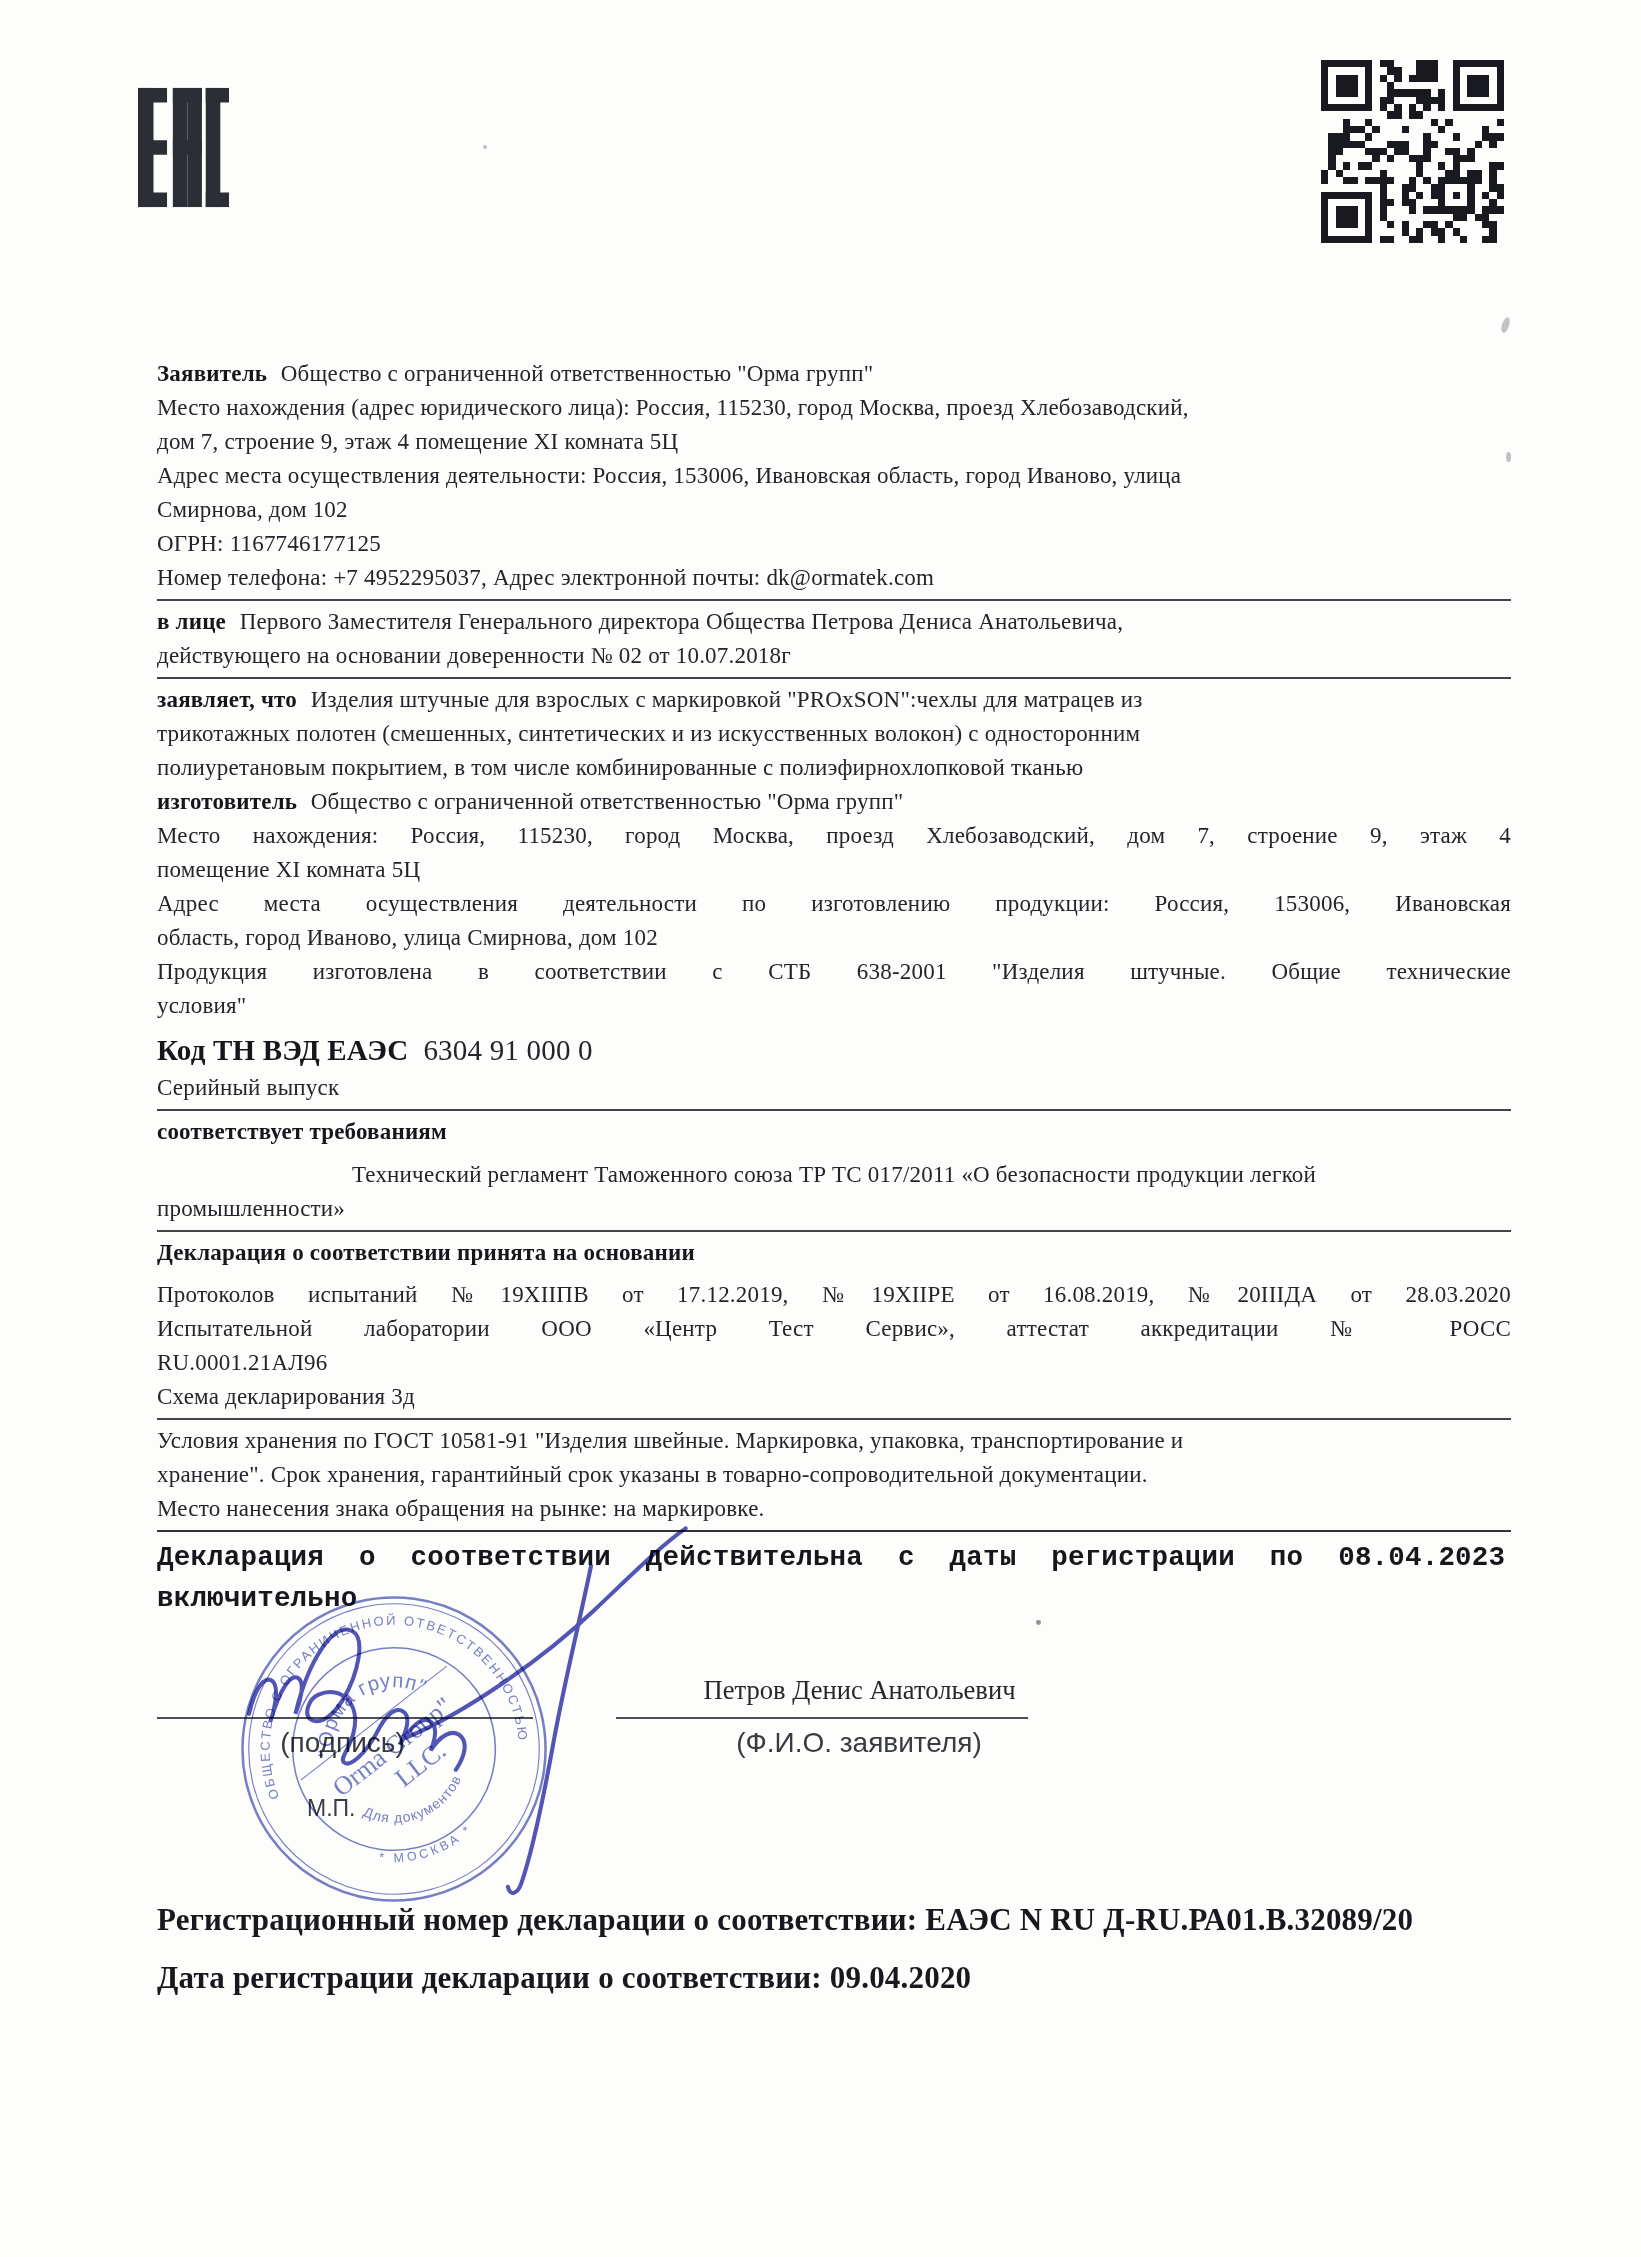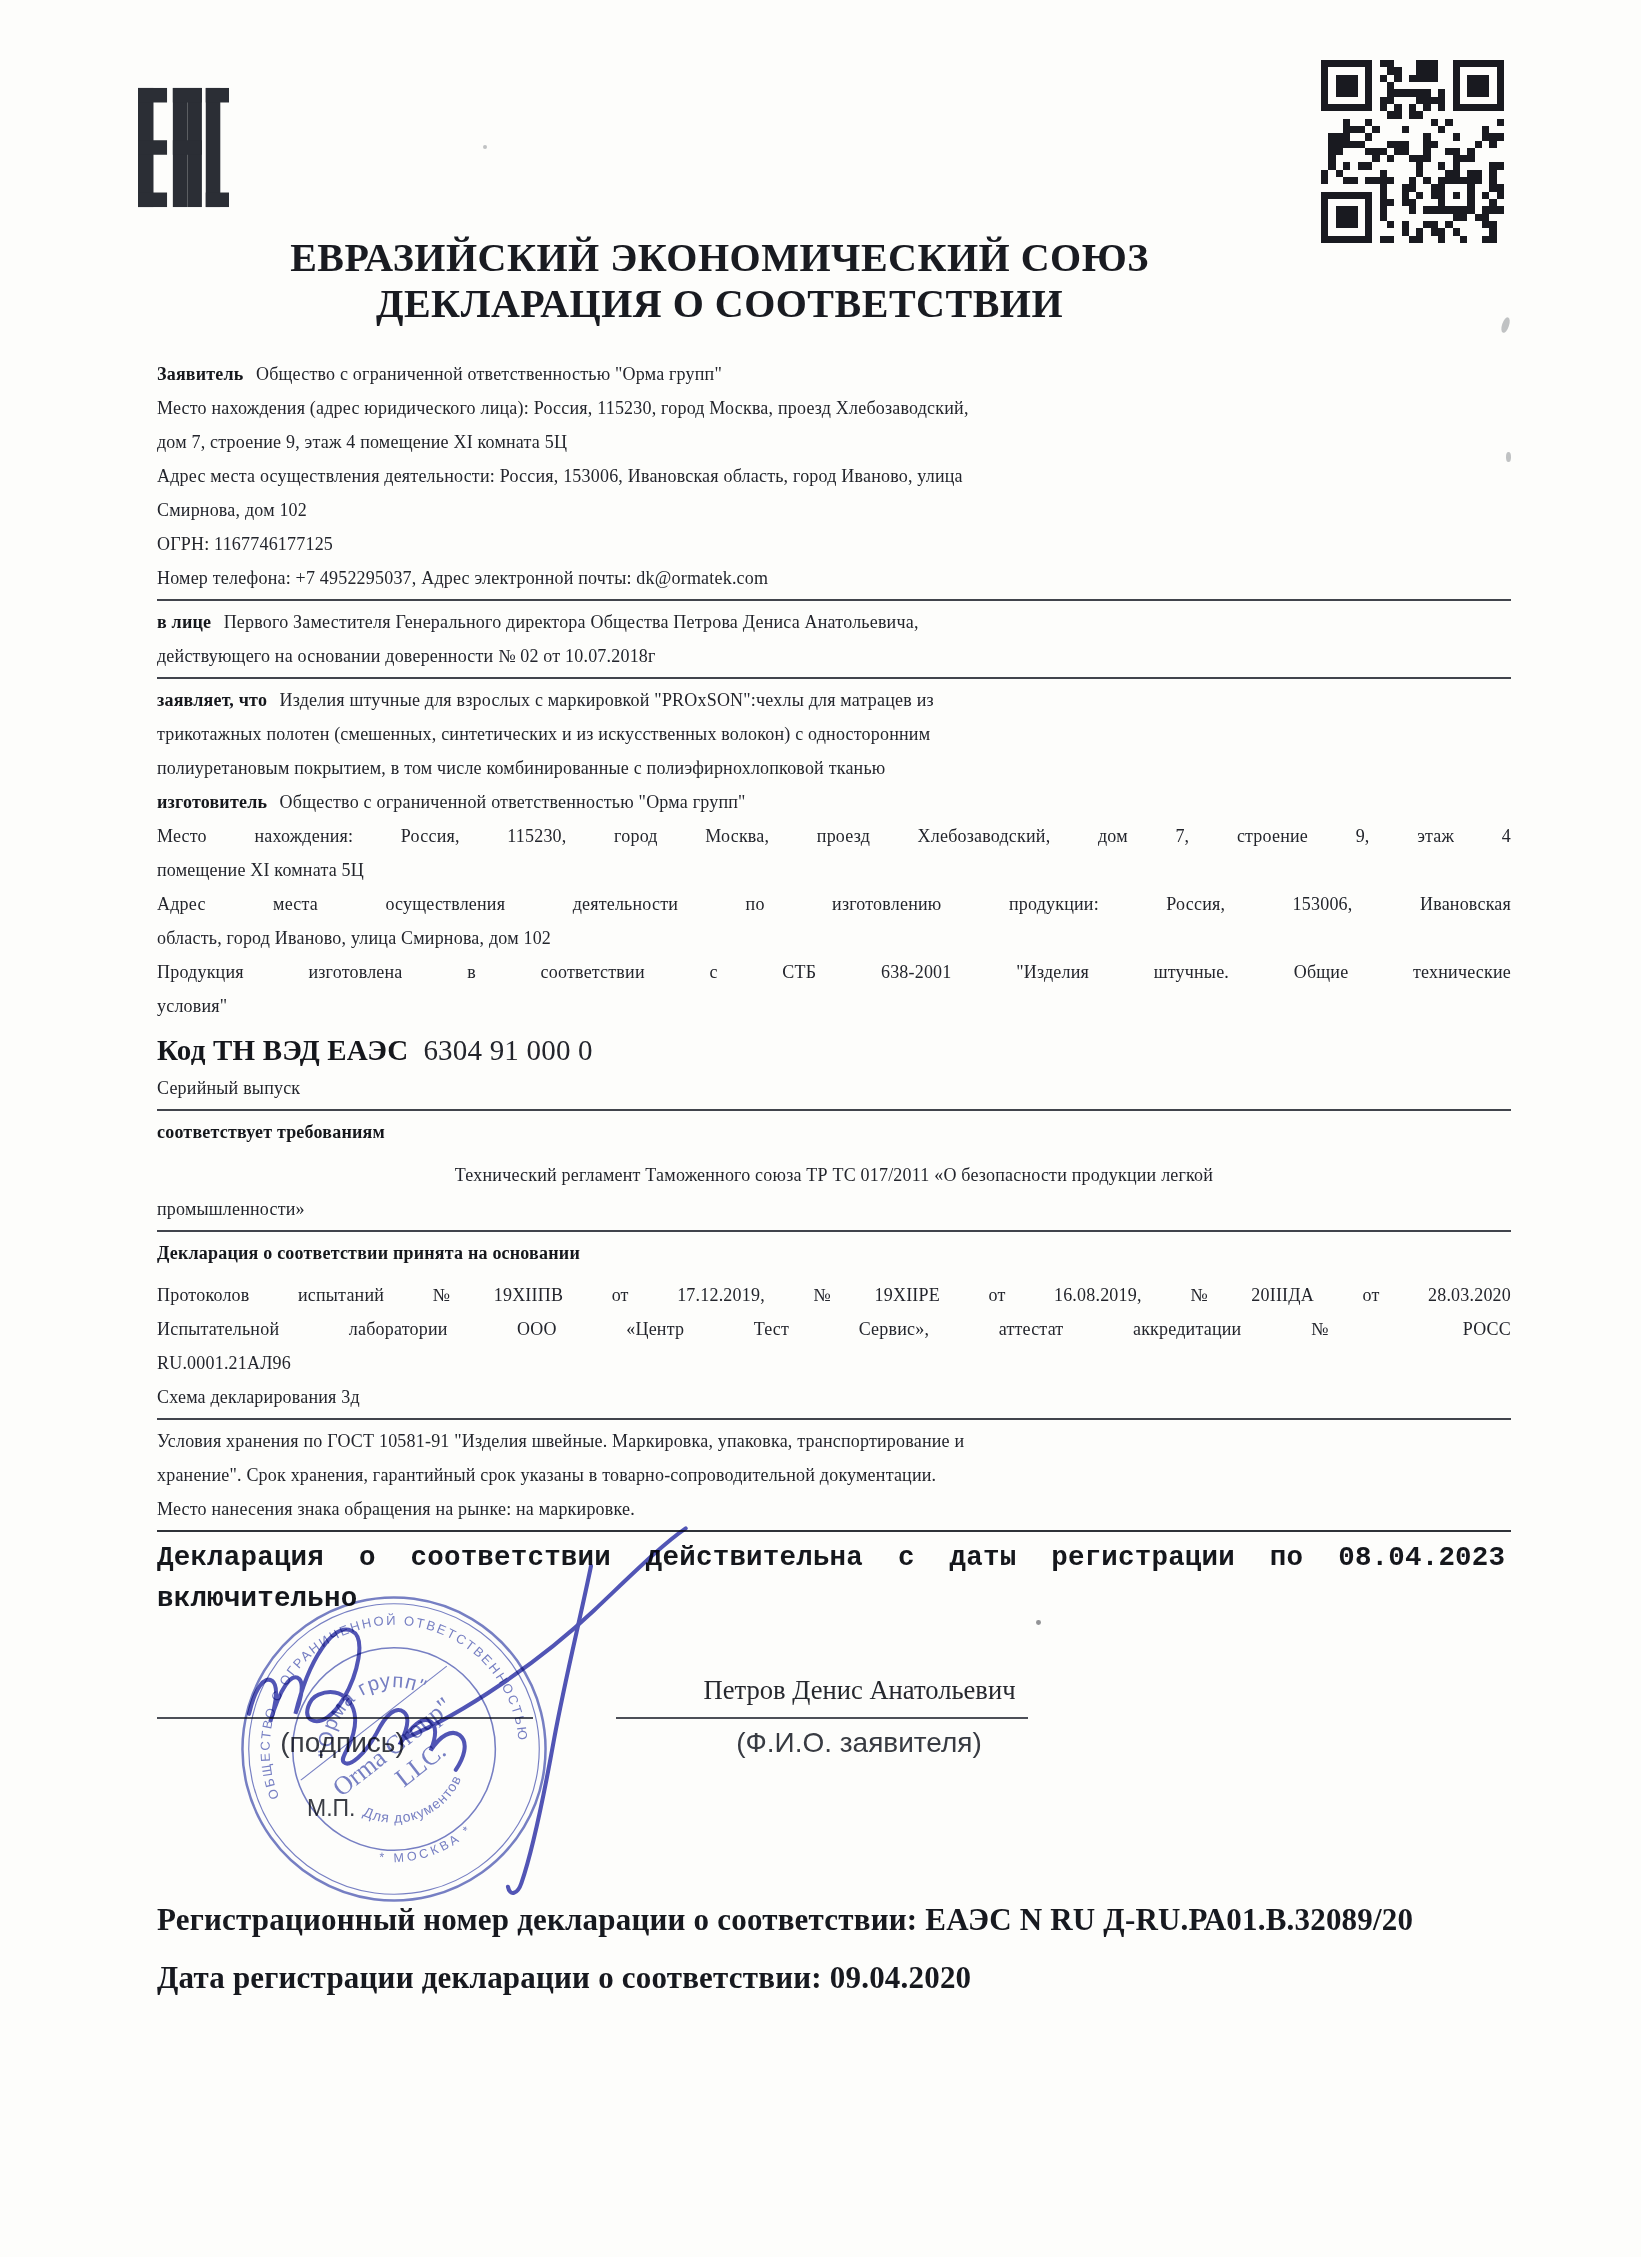--- a/index.html
+++ b/index.html
@@ -16,21 +16,21 @@
     background:#fdfdfb;
   }
   .qr div{background:transparent;}
   .qr div.d{background:#191a20;}
   .title-block{
     position:absolute;left:116px;top:235px;width:1207px;text-align:center;
     font-weight:bold;font-size:40px;line-height:46px;color:#191b21;letter-spacing:0.5px;
   }
   
   .body-lines{position:absolute;left:157px;top:357px;width:1354px;}
-  .line{font-size:18px;line-height:34px;min-height:34px;white-space:nowrap;letter-spacing:0.2px;}
+  .line{font-size:23px;line-height:34px;min-height:34px;white-space:nowrap;letter-spacing:0.2px;}
   .line b{font-weight:bold;color:#15171c;margin-right:7.7px;}
   .line.justify{white-space:normal;text-align:justify;text-align-last:justify;}
   .line.lg{font-size:29px;line-height:41px;min-height:41px;margin-top:7.7px;}
   .line.xl{font-size:27.5px;line-height:39px;min-height:39px;}
   .line.xl b{margin-right:5.8px;font-family:Liberation Mono, monospace;}
   .line.gap{margin-top:8.7px;text-align:center;}
   .rule{border-top:2.4px solid #41444c;margin:3.9px 0 3.9px 0;}
   .rule.heavy{border-top-width:2.9px;border-color:#2f3238;}
   
   .sig-line{position:absolute;height:1.9px;background:#4c4f57;}
@@ -689,24 +689,20 @@
       <div></div>
       <div></div>
       <div class="d"></div>
       <div></div>
       <div></div>
       <div class="d"></div>
       <div class="d"></div>
       <div></div>
     </div>
 
-  <div class="title-block">
-    <div>ЕВРАЗИЙСКИЙ ЭКОНОМИЧЕСКИЙ СОЮЗ</div>
-    <div>ДЕКЛАРАЦИЯ О СООТВЕТСТВИИ</div>
-  </div>
 
   <div class="body-lines" id="body-lines">
       <div class="line"><b>Заявитель</b> Общество с ограниченной ответственностью "Орма групп"</div>
       <div class="line">Место нахождения (адрес юридического лица): Россия, 115230, город Москва, проезд Хлебозаводский,</div>
       <div class="line">дом 7, строение 9, этаж 4 помещение XI комната 5Ц</div>
       <div class="line">Адрес места осуществления деятельности: Россия, 153006, Ивановская область, город Иваново, улица</div>
       <div class="line">Смирнова, дом 102</div>
       <div class="line">ОГРН: 1167746177125</div>
       <div class="line">Номер телефона: +7 4952295037, Адрес электронной почты: dk@ormatek.com</div>
       <div class="rule"></div>

